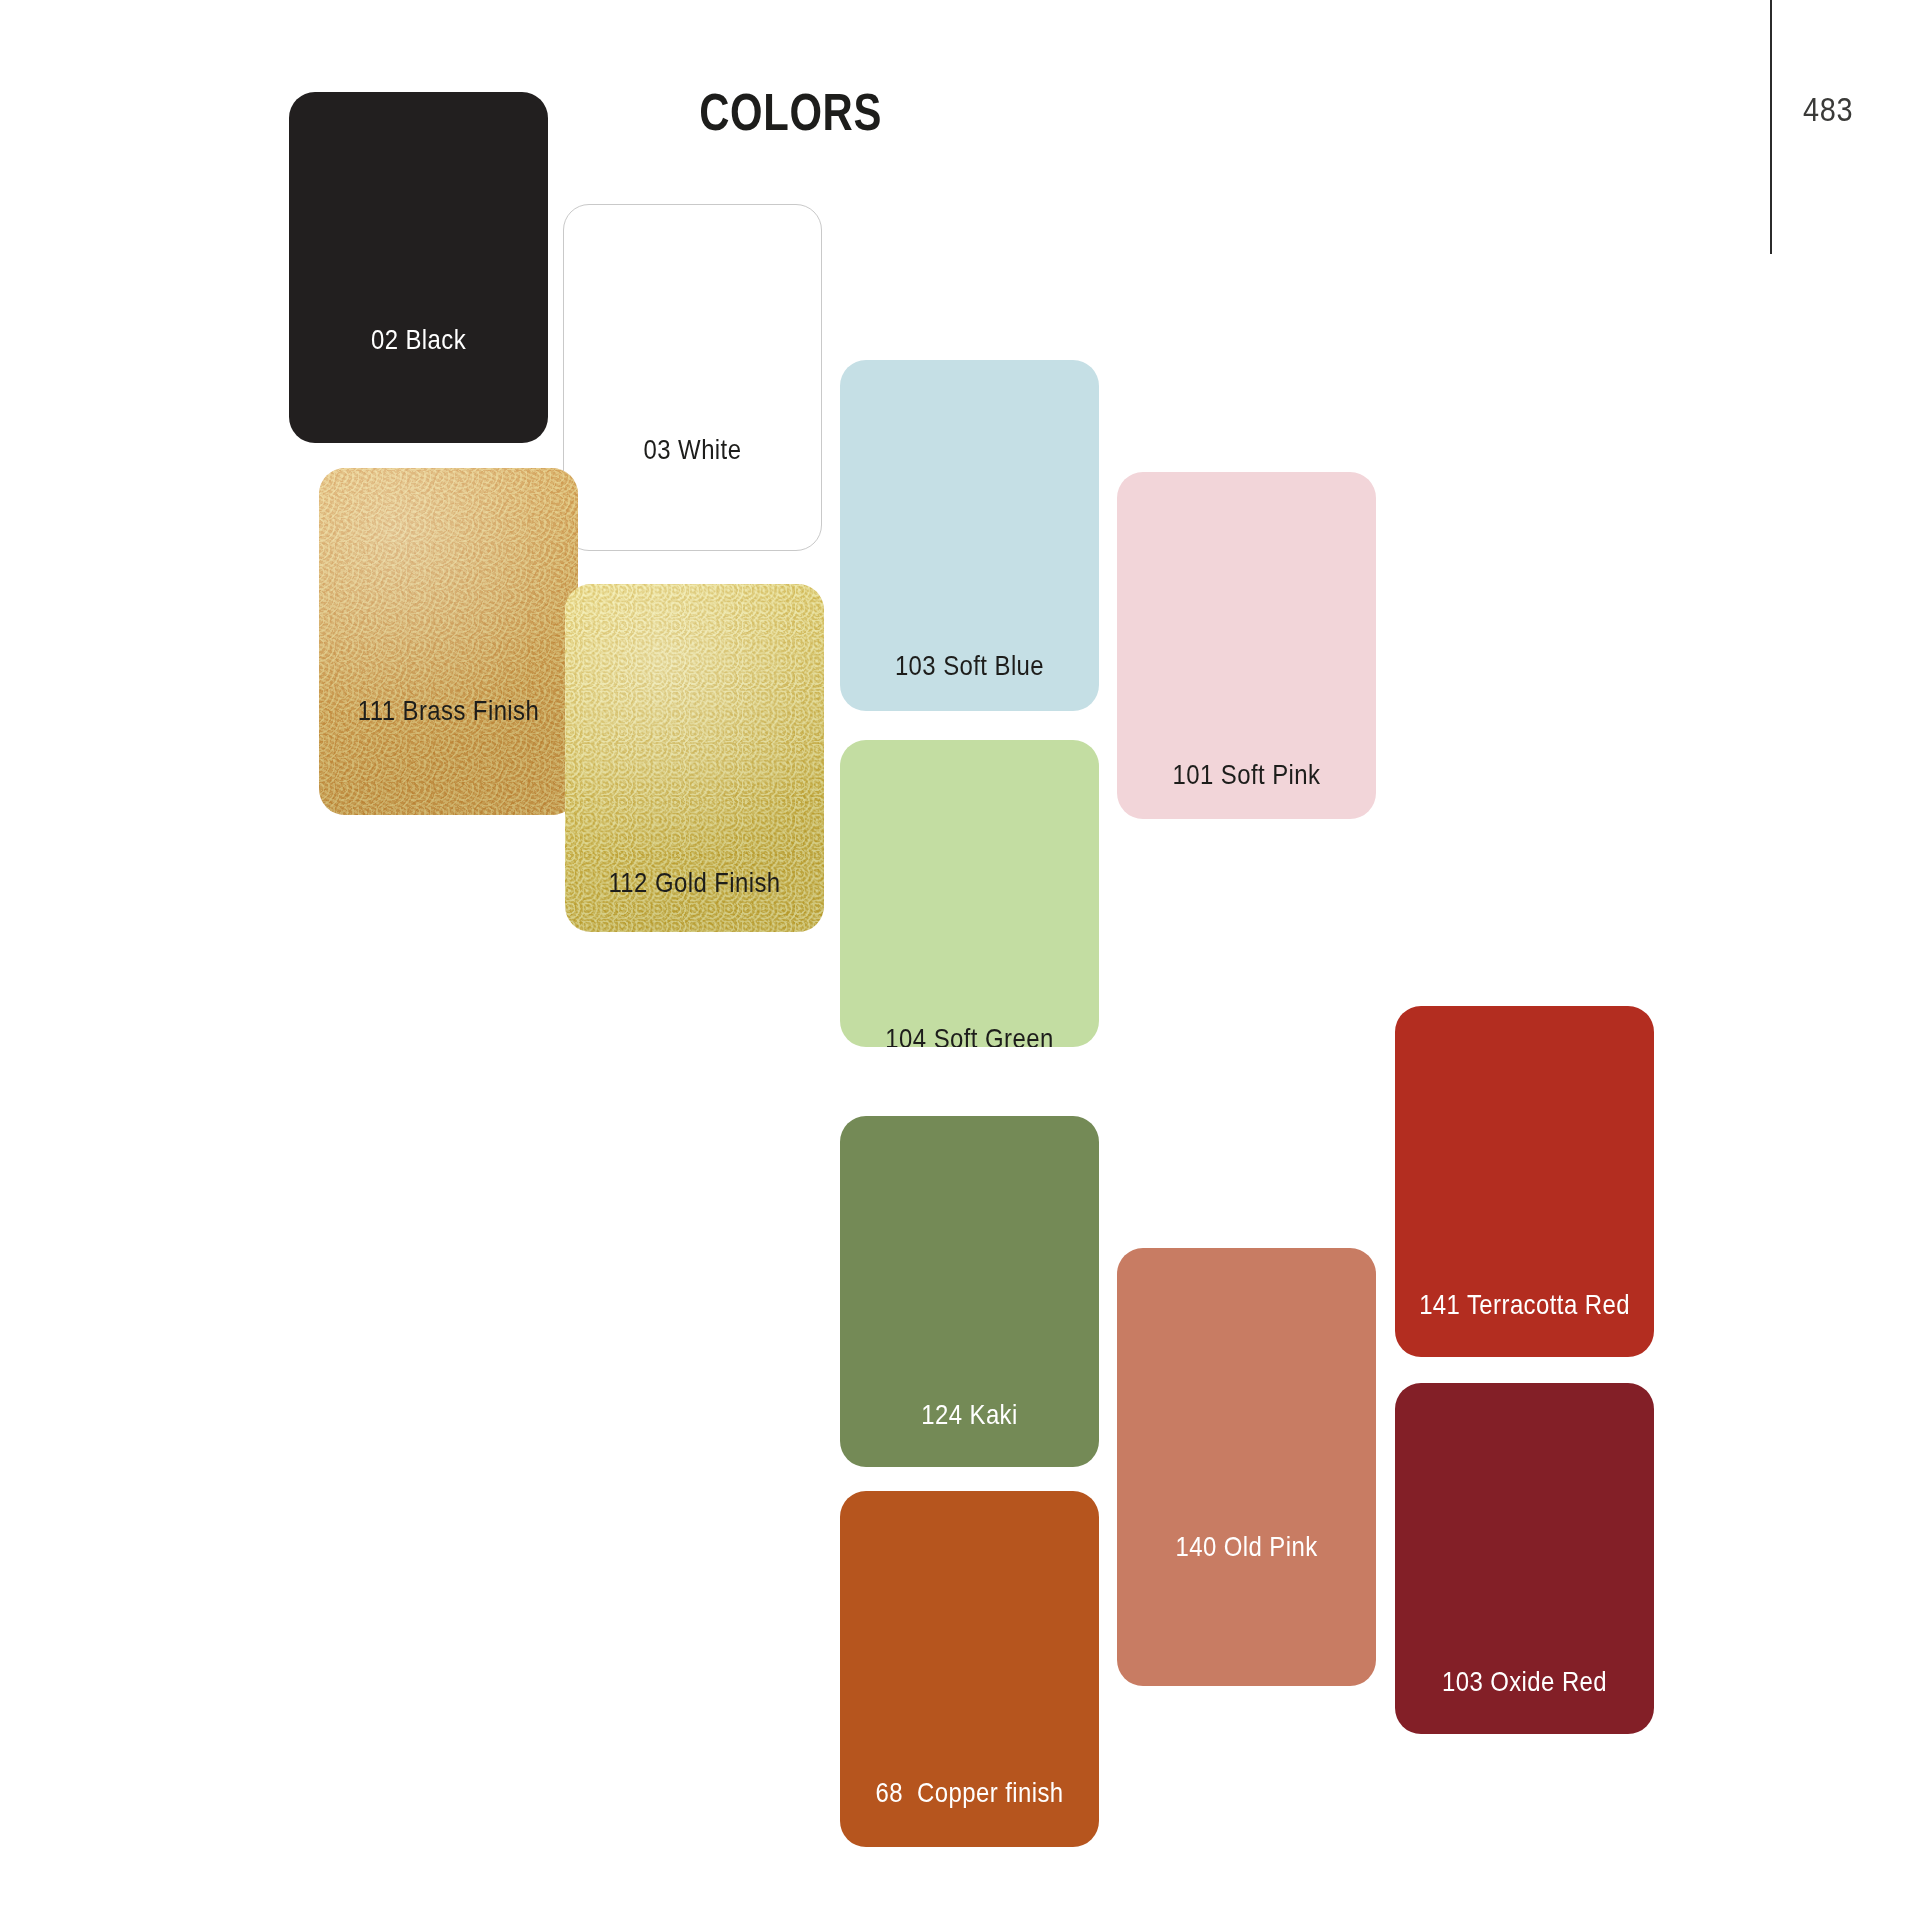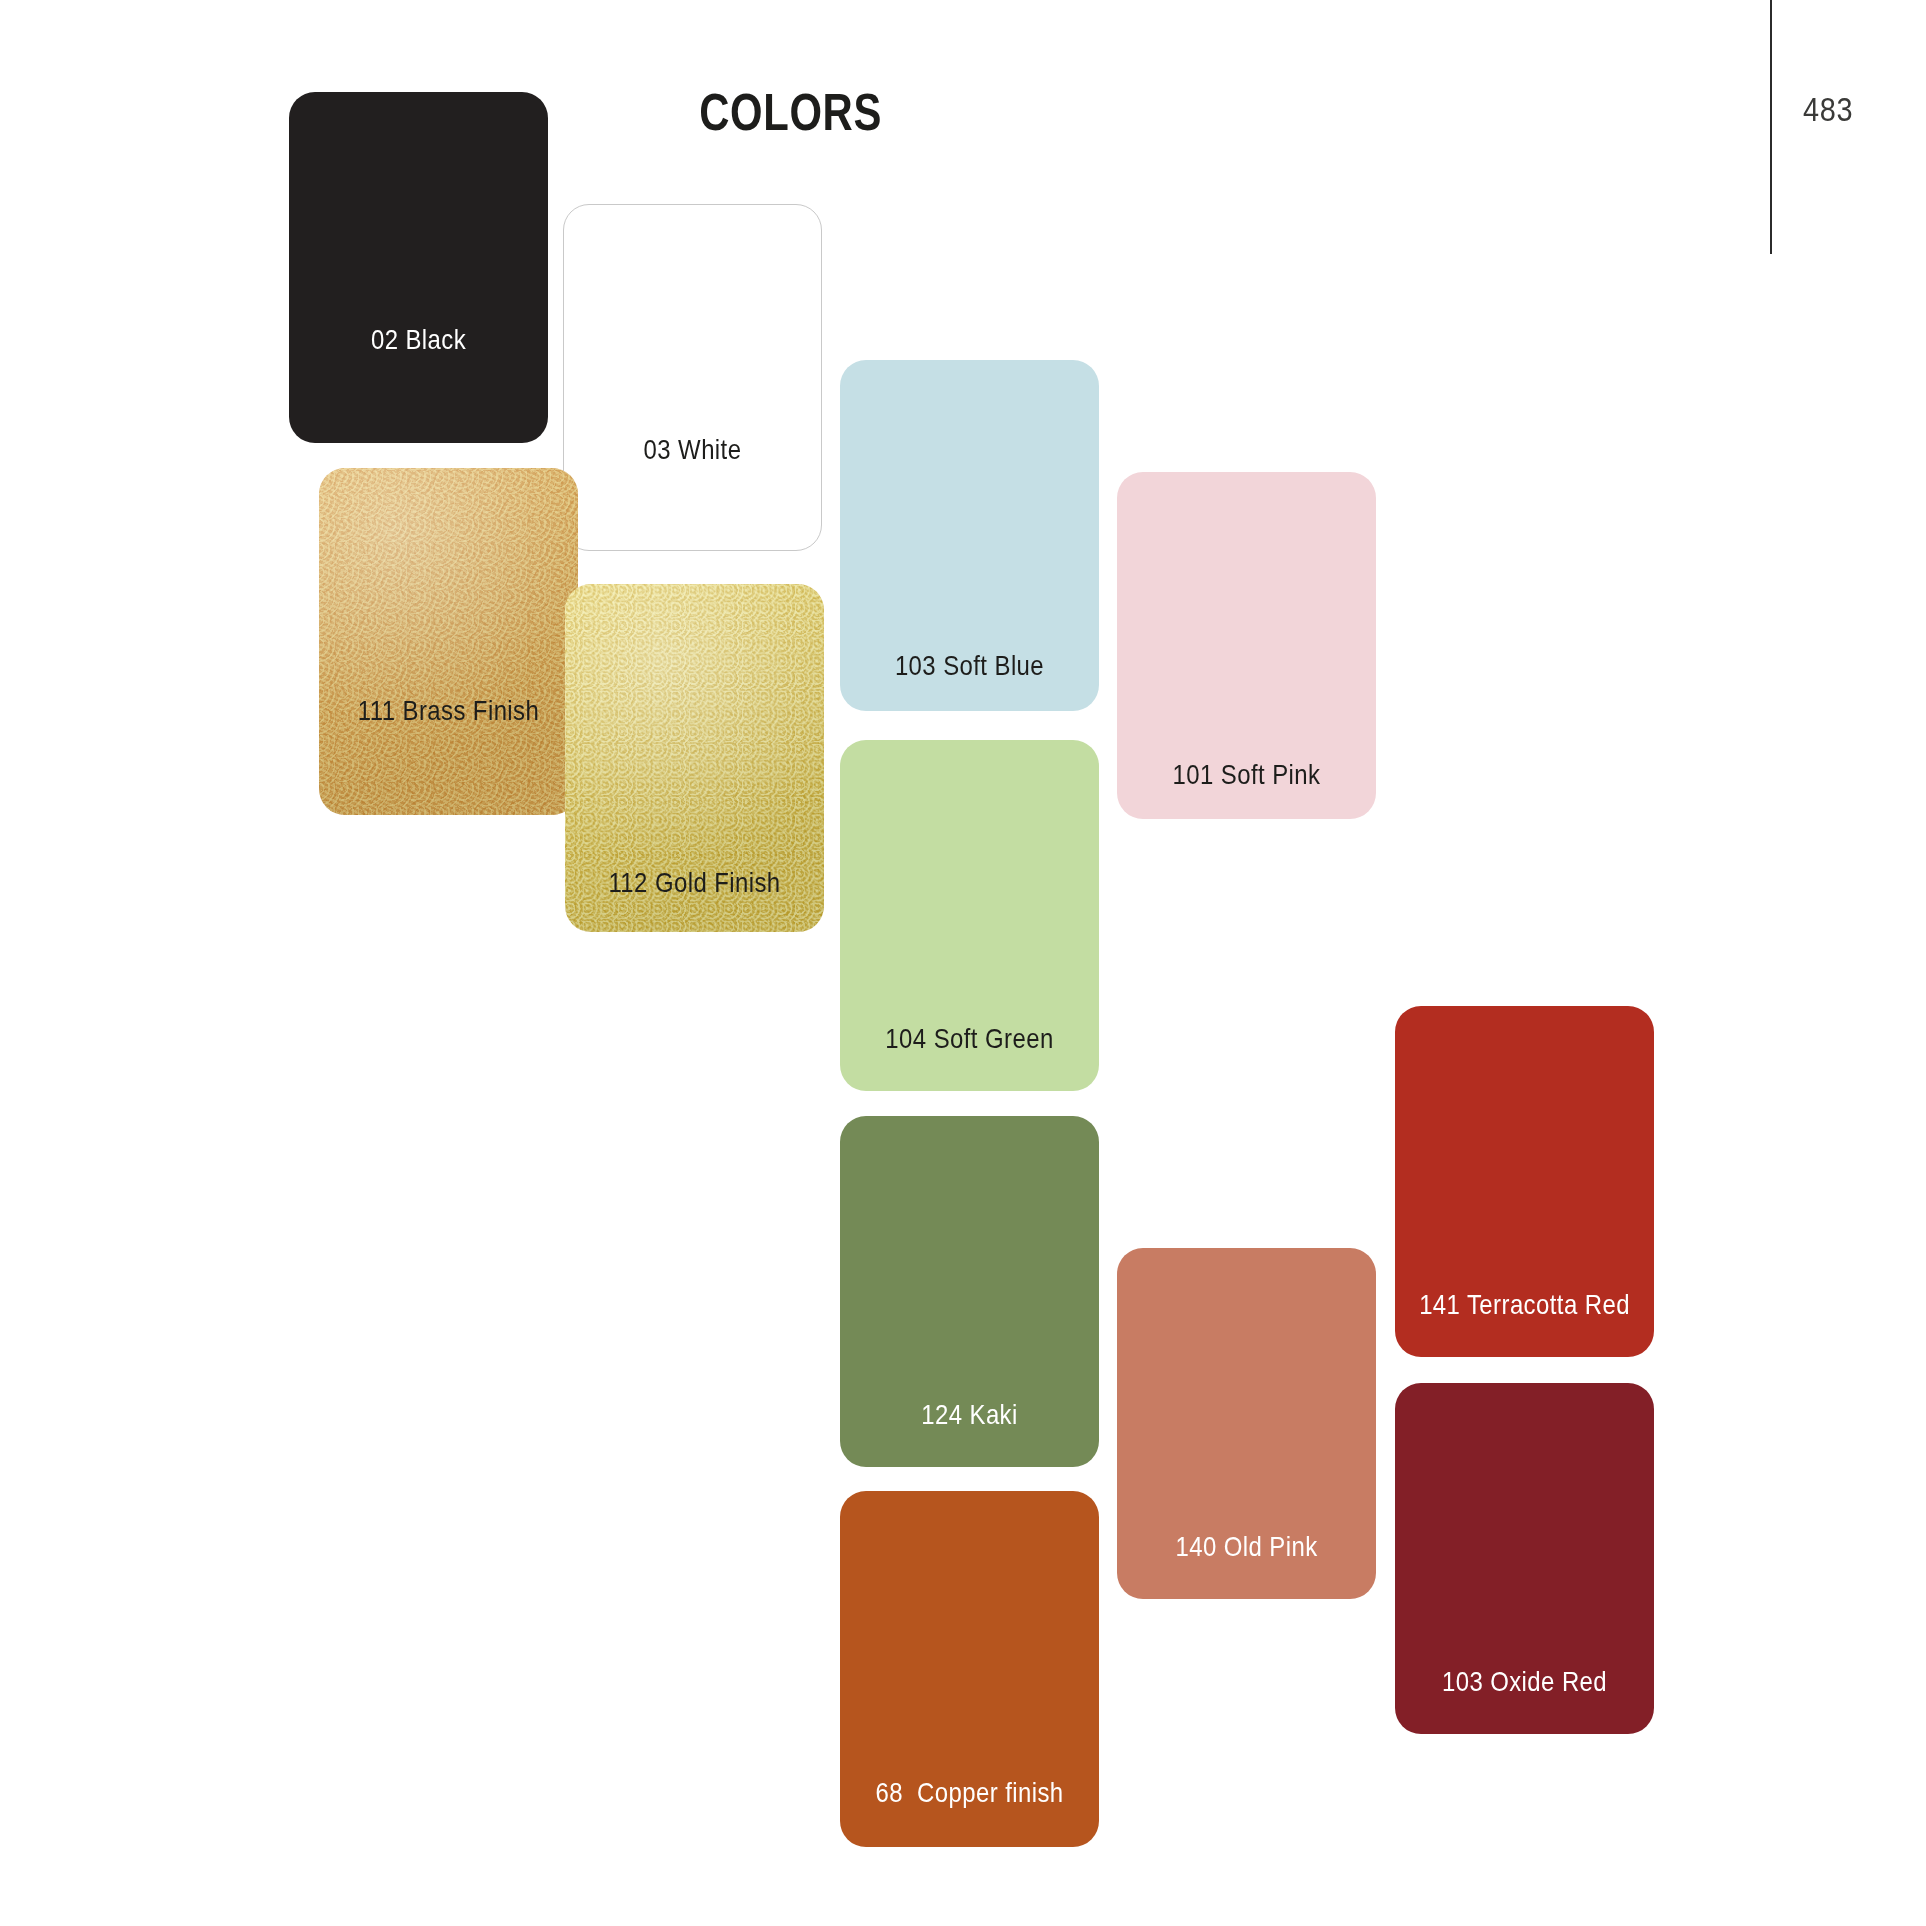--- a/index.html
+++ b/index.html
@@ -164,30 +164,30 @@
       <div class="tex gold"></div>
       <div class="sheen gold"></div>
       <div class="swatch-label" style="top: 284px; color: rgb(29, 29, 27);">112 Gold Finish</div>
     </div>
     <div class="swatch" style="left: 840px; top: 360px; width: 259px; height: 351px; background: rgb(197, 223, 229);">
       <div class="swatch-label" style="top: 291px; color: rgb(29, 29, 27);">103 Soft Blue</div>
     </div>
     <div class="swatch" style="left: 1117px; top: 472px; width: 259px; height: 347px; background: rgb(242, 213, 217);">
       <div class="swatch-label" style="top: 288px; color: rgb(29, 29, 27);">101 Soft Pink</div>
     </div>
-    <div class="swatch" style="left: 840px; top: 740px; width: 259px; height: 351px; background: rgb(195, 221, 162);">
+    <div class="swatch" style="left: 840px; top: 740px; width: 259px; height: 307px; background: rgb(195, 221, 162);">
       <div class="swatch-label" style="top: 284px; color: rgb(29, 29, 27);">104 Soft Green</div>
     </div>
     <div class="swatch" style="left: 840px; top: 1116px; width: 259px; height: 351px; background: rgb(116, 138, 86);">
       <div class="swatch-label" style="top: 284px; color: rgb(255, 255, 255);">124 Kaki</div>
     </div>
     <div class="swatch" style="left: 1395px; top: 1006px; width: 259px; height: 351px; background: rgb(179, 45, 32);">
       <div class="swatch-label" style="top: 284px; color: rgb(255, 255, 255);">141 Terracotta Red</div>
     </div>
-    <div class="swatch" style="left: 1117px; top: 1248px; width: 259px; height: 351px; background: rgb(200, 124, 99);">
+    <div class="swatch" style="left: 1117px; top: 1248px; width: 259px; height: 438px; background: rgb(200, 124, 99);">
       <div class="swatch-label" style="top: 284px; color: rgb(255, 255, 255);">140 Old Pink</div>
     </div>
     <div class="swatch" style="left: 840px; top: 1491px; width: 259px; height: 356px; background: rgb(182, 85, 30);">
       <div class="swatch-label" style="top: 287px; color: rgb(255, 255, 255);">68  Copper finish</div>
     </div>
     <div class="swatch" style="left: 1395px; top: 1383px; width: 259px; height: 351px; background: rgb(131, 31, 39);">
       <div class="swatch-label" style="top: 284px; color: rgb(255, 255, 255);">103 Oxide Red</div>
     </div>
   </div>
 

